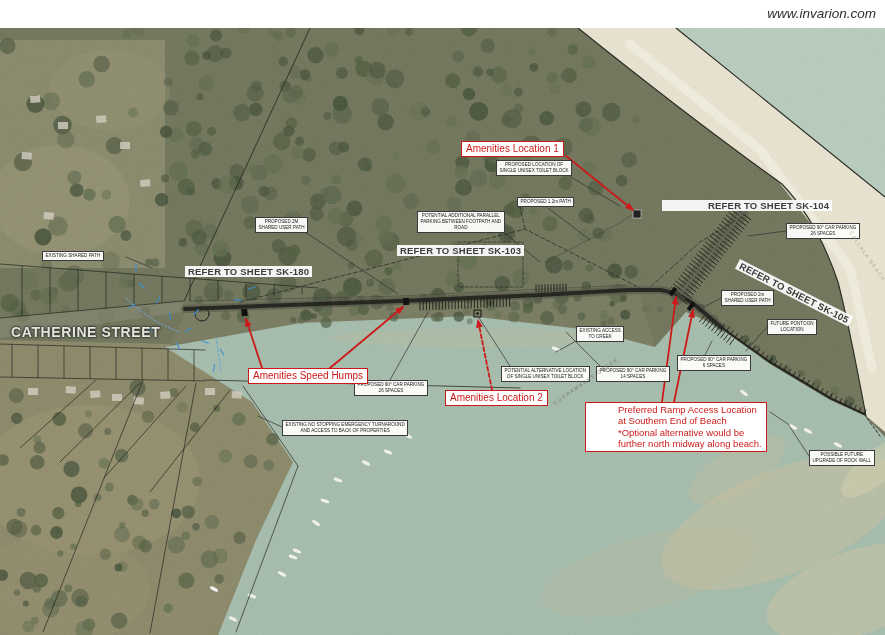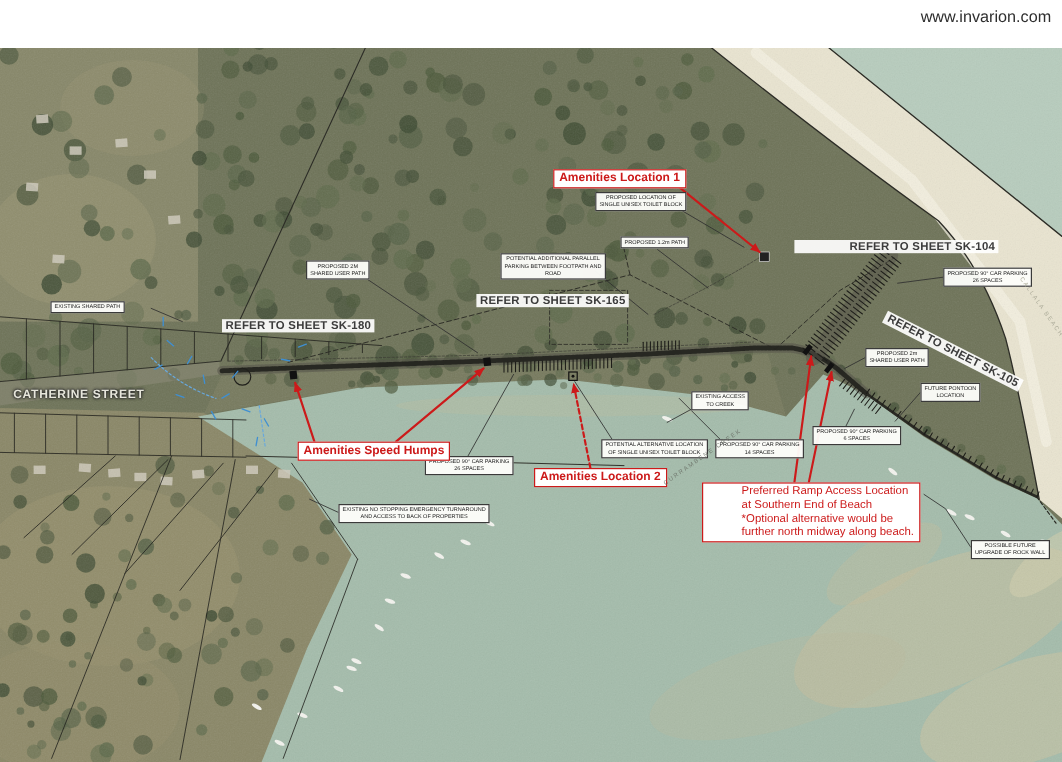--- a/index.html
+++ b/index.html
@@ -1,32 +1,32 @@
 <!DOCTYPE html>
 <html><head>
 <meta charset="utf-8">
 <style>
   html,body{margin:0;padding:0;background:#e8e8e8;}
   .screen{position:relative;width:885px;height:635px;overflow:hidden;background:#fff;
           font-family:"Liberation Sans","DejaVu Sans",sans-serif;}
-  .topbar{position:absolute;top:0;left:0;right:0;height:40px;background:#ffffff;z-index:4;}
+  .topbar{position:absolute;top:0;left:0;right:0;height:28px;background:#ffffff;z-index:4;font-style:italic;}
   .site-url{position:absolute;top:6px;right:9px;font-size:13.5px;color:#2e2e2e;}
   #plan-svg{position:absolute;left:0;top:0;z-index:1;}
   #labels-layer{position:absolute;inset:0;z-index:3;}
   .map-label{position:absolute;display:inline-block;background:rgba(253,253,250,.96);
      border:.5px solid #3a3a3a;color:#1c1c1c;font-size:4.6px;line-height:1.32;
      padding:1px 2.5px;text-align:center;white-space:pre-line;}
   .sheet-ref{position:absolute;display:inline-block;background:rgba(255,255,255,.92);
      color:#3c3c3c;font-weight:700;font-size:9.5px;letter-spacing:.2px;padding:0 3px;
      white-space:nowrap;transform-origin:left top;}
   .red-note{position:absolute;display:inline-block;background:#fff;border:1px solid #cc1a1a;
-     color:#cc1a1a;font-weight:700;font-size:10px;line-height:1.2;padding:1px 4px;
+     color:#cc1a1a;font-weight:400;font-size:10px;line-height:1.2;padding:1px 4px;
      white-space:pre-line;text-align:right;transform-origin:left top;}
   .red-note.left{text-align:left;font-weight:400;font-size:9.5px;}
-  .street-label{position:absolute;color:#e6e6db;font-weight:700;font-size:10px;
+  .street-label{position:absolute;color:#e6e6db;font-weight:700;font-size:14px;
      letter-spacing:.6px;white-space:nowrap;
      text-shadow:0 0 2px #2c2c2c,0 0 2px #2c2c2c,0 0 3px #2c2c2c;}
   .water-label{position:absolute;font-size:5px;letter-spacing:1.5px;opacity:.9;
      white-space:nowrap;transform-origin:left top;}
 </style>
 </head>
 <body>
 
 <div class="screen">
   <svg id="plan-svg" width="885" height="635" viewBox="0 0 885 635">
@@ -777,21 +777,21 @@
 6 SPACES</div>
       <div class="map-label" style="left: 501px; top: 366px;">POTENTIAL ALTERNATIVE LOCATION
 OF SINGLE UNISEX TOILET BLOCK</div>
       <div class="map-label" style="left: 354px; top: 380px;">PROPOSED 90° CAR PARKING
 26 SPACES</div>
       <div class="map-label" style="left: 282px; top: 420px;">EXISTING NO STOPPING EMERGENCY TURNAROUND
 AND ACCESS TO BACK OF PROPERTIES</div>
       <div class="map-label" style="left: 809px; top: 450px;">POSSIBLE FUTURE
 UPGRADE OF ROCK WALL</div>
       <div class="sheet-ref" style="left: 185px; top: 266px;">REFER TO SHEET SK-180</div>
-      <div class="sheet-ref" style="left: 397px; top: 245px;">REFER TO SHEET SK-165</div>
+      <div class="sheet-ref" style="left: 397px; top: 245px;">REFER TO SHEET SK-103</div>
       <div class="sheet-ref" style="left: 662px; top: 200px; padding-left: 46px;">REFER TO SHEET SK-104</div>
       <div class="sheet-ref" style="left: 740px; top: 259px; transform: rotate(27deg);">REFER TO SHEET SK-105</div>
       <div class="red-note" style="left: 461px; top: 141px;">Amenities Location 1</div>
       <div class="red-note" style="left: 248px; top: 368px;">Amenities Speed Humps</div>
       <div class="red-note" style="left: 445px; top: 390px;">Amenities Location 2</div>
       <div class="red-note left" style="left: 585px; top: 402px; padding-left: 32px;">Preferred Ramp Access Location
 at Southern End of Beach
 *Optional alternative would be
 further north midway along beach.</div>
       <div class="water-label" style="left: 552px; top: 401px; transform: rotate(-35deg); color: rgb(109, 116, 106);">CURRAMBENE CREEK</div>

